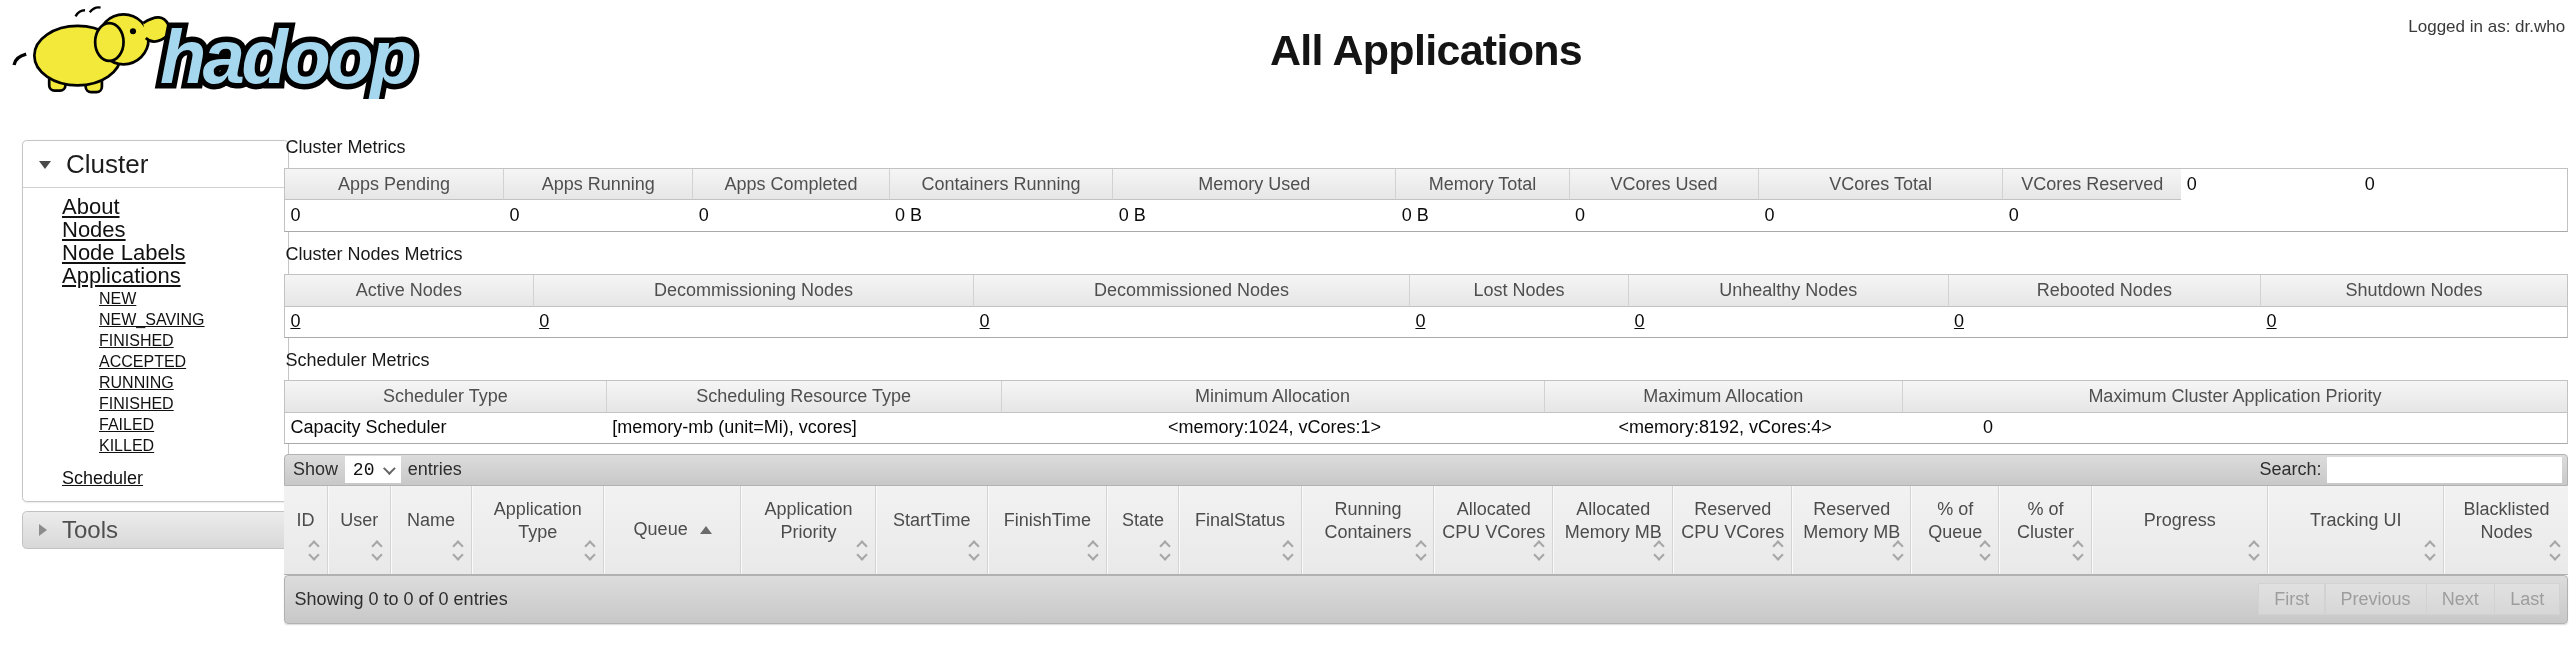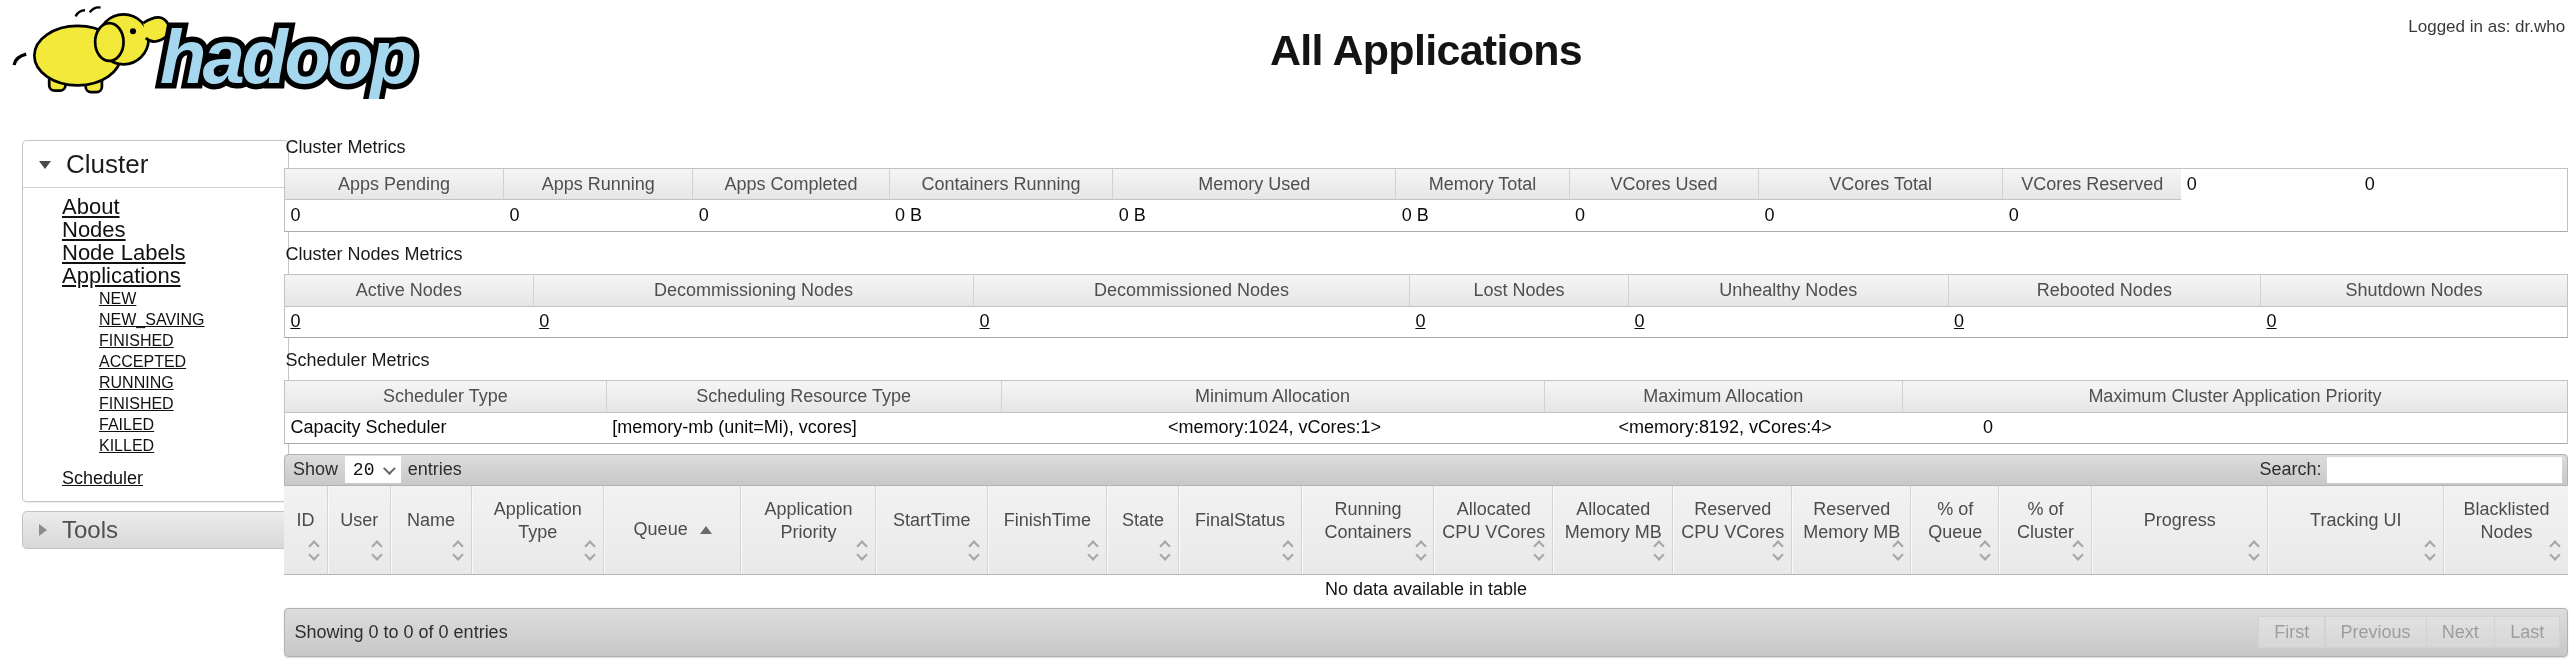--- a/index.html
+++ b/index.html
@@ -347,21 +347,20 @@
     </div>
     <div class="th">
       <span>Blacklisted Nodes</span>
       <span class="sorticon">
           <i class="chev up"></i>
           <i class="chev down"></i>
         </span>
     </div>
   </div>
 
-  <div class="empty-row">No data available in table</div>
 
   <div class="bar footer">
     <span class="info">Showing 0 to 0 of 0 entries</span>
     <span class="spacer"></span>
     <div class="pager">
       <span class="pbtn">First</span>
       <span class="pbtn">Previous</span>
       <span class="pbtn">Next</span>
       <span class="pbtn">Last</span>
     </div>

